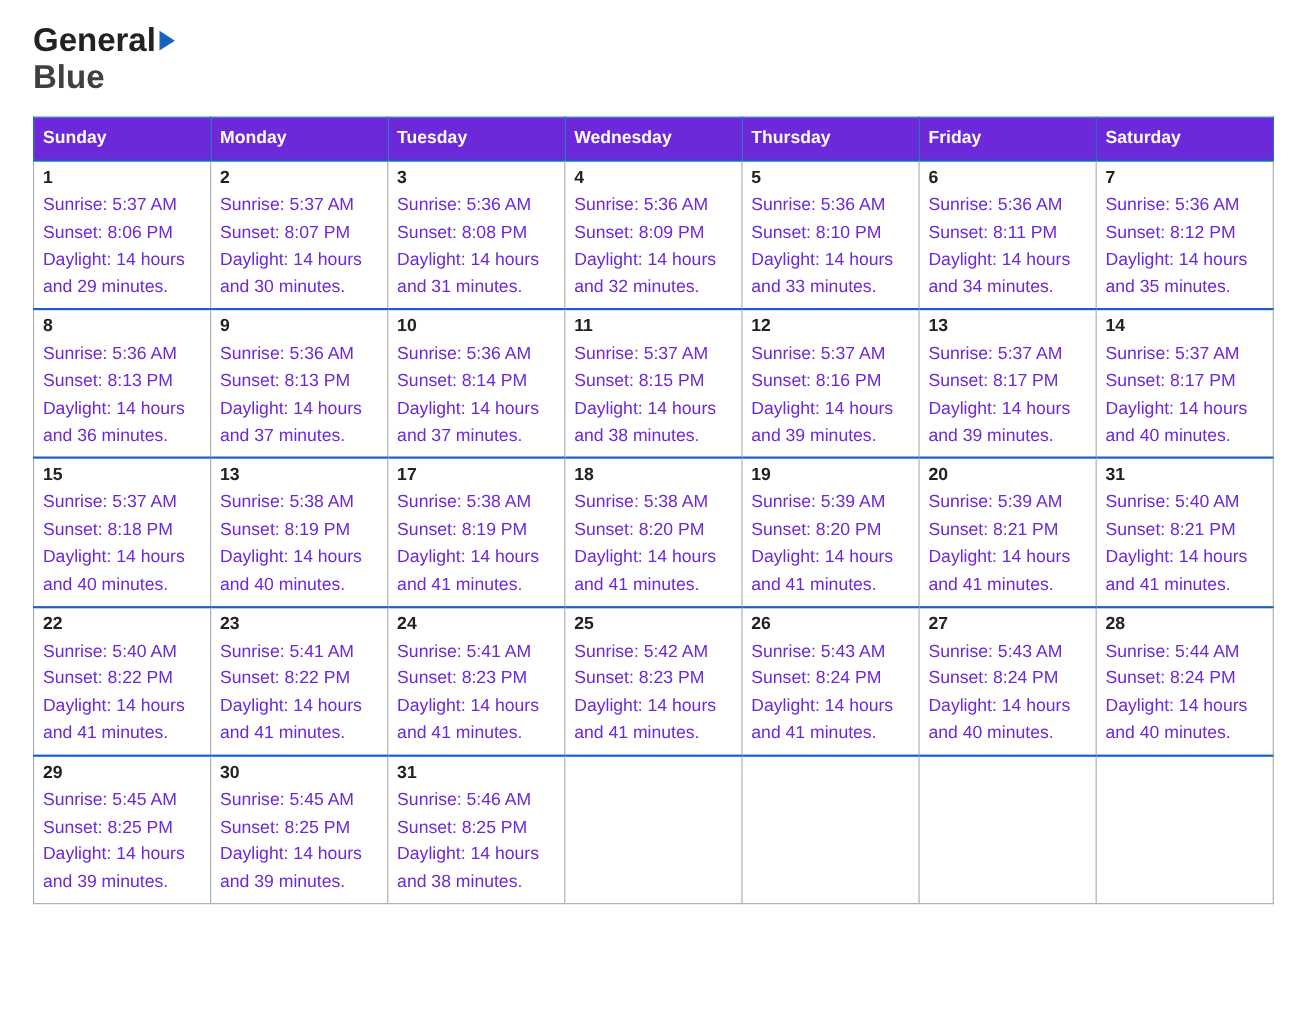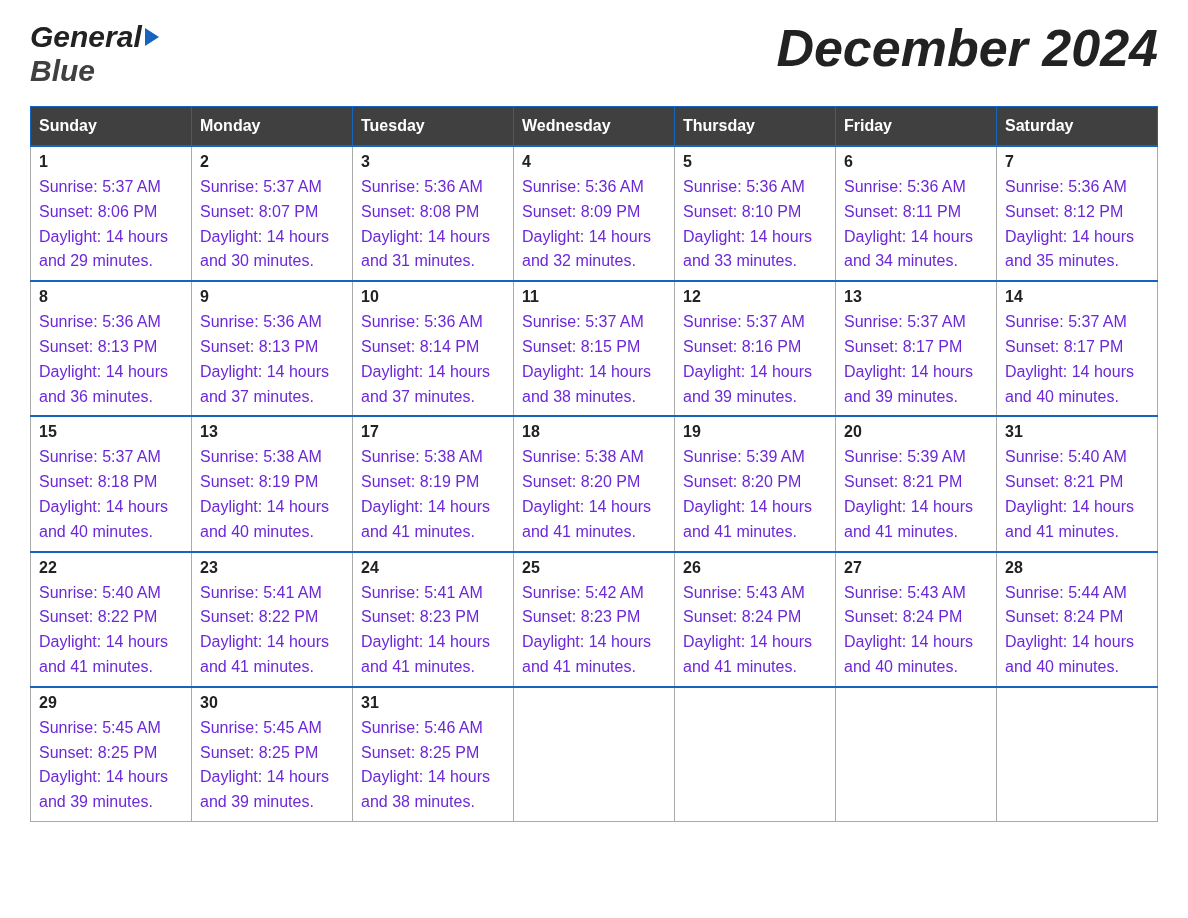--- a/index.html
+++ b/index.html
@@ -9,21 +9,20 @@
       color: #222;
       width: 1188px;
       min-height: 918px;
       padding: 20px 30px;
     }
     .header {
       display: flex;
       justify-content: space-between;
       align-items: flex-start;
       margin-bottom: 18px;
-      font-style: italic;
     }
     .logo {
       display: flex;
       flex-direction: column;
       align-items: flex-start;
     }
     .title-section {
       text-align: right;
     }
     .page-title {
@@ -36,21 +35,21 @@
       font-size: 22px;
       color: #444;
       margin-top: 4px;
     }
     .calendar {
       width: 100%;
       border-collapse: collapse;
       table-layout: fixed;
     }
     .calendar thead tr th {
-      background-color: #404040;
+      background-color: #6d28d9;
       color: #fff;
       font-size: 16px;
       font-weight: bold;
       padding: 10px 8px;
       text-align: left;
       border: 1px solid #1565c0;
     }
     .calendar tbody tr td {
       vertical-align: top;
       border: 1px solid #aaa;
@@ -99,21 +98,20 @@
 
 <div class="header">
   <div class="logo">
     <div class="logo-row">
       <span style="font-size:30px;font-weight:bold;color:#222;">General</span>
       <span class="logo-triangle"></span>
     </div>
     <span style="font-size:30px;font-weight:bold;color:#404040;">Blue</span>
   </div>
   <div class="title-section">
-    <div class="page-title">December 2024</div>
   </div>
 </div>
 
 <table class="calendar">
   <thead>
     <tr>
     <th>Sunday</th>
         <th>Monday</th>
         <th>Tuesday</th>
         <th>Wednesday</th>

